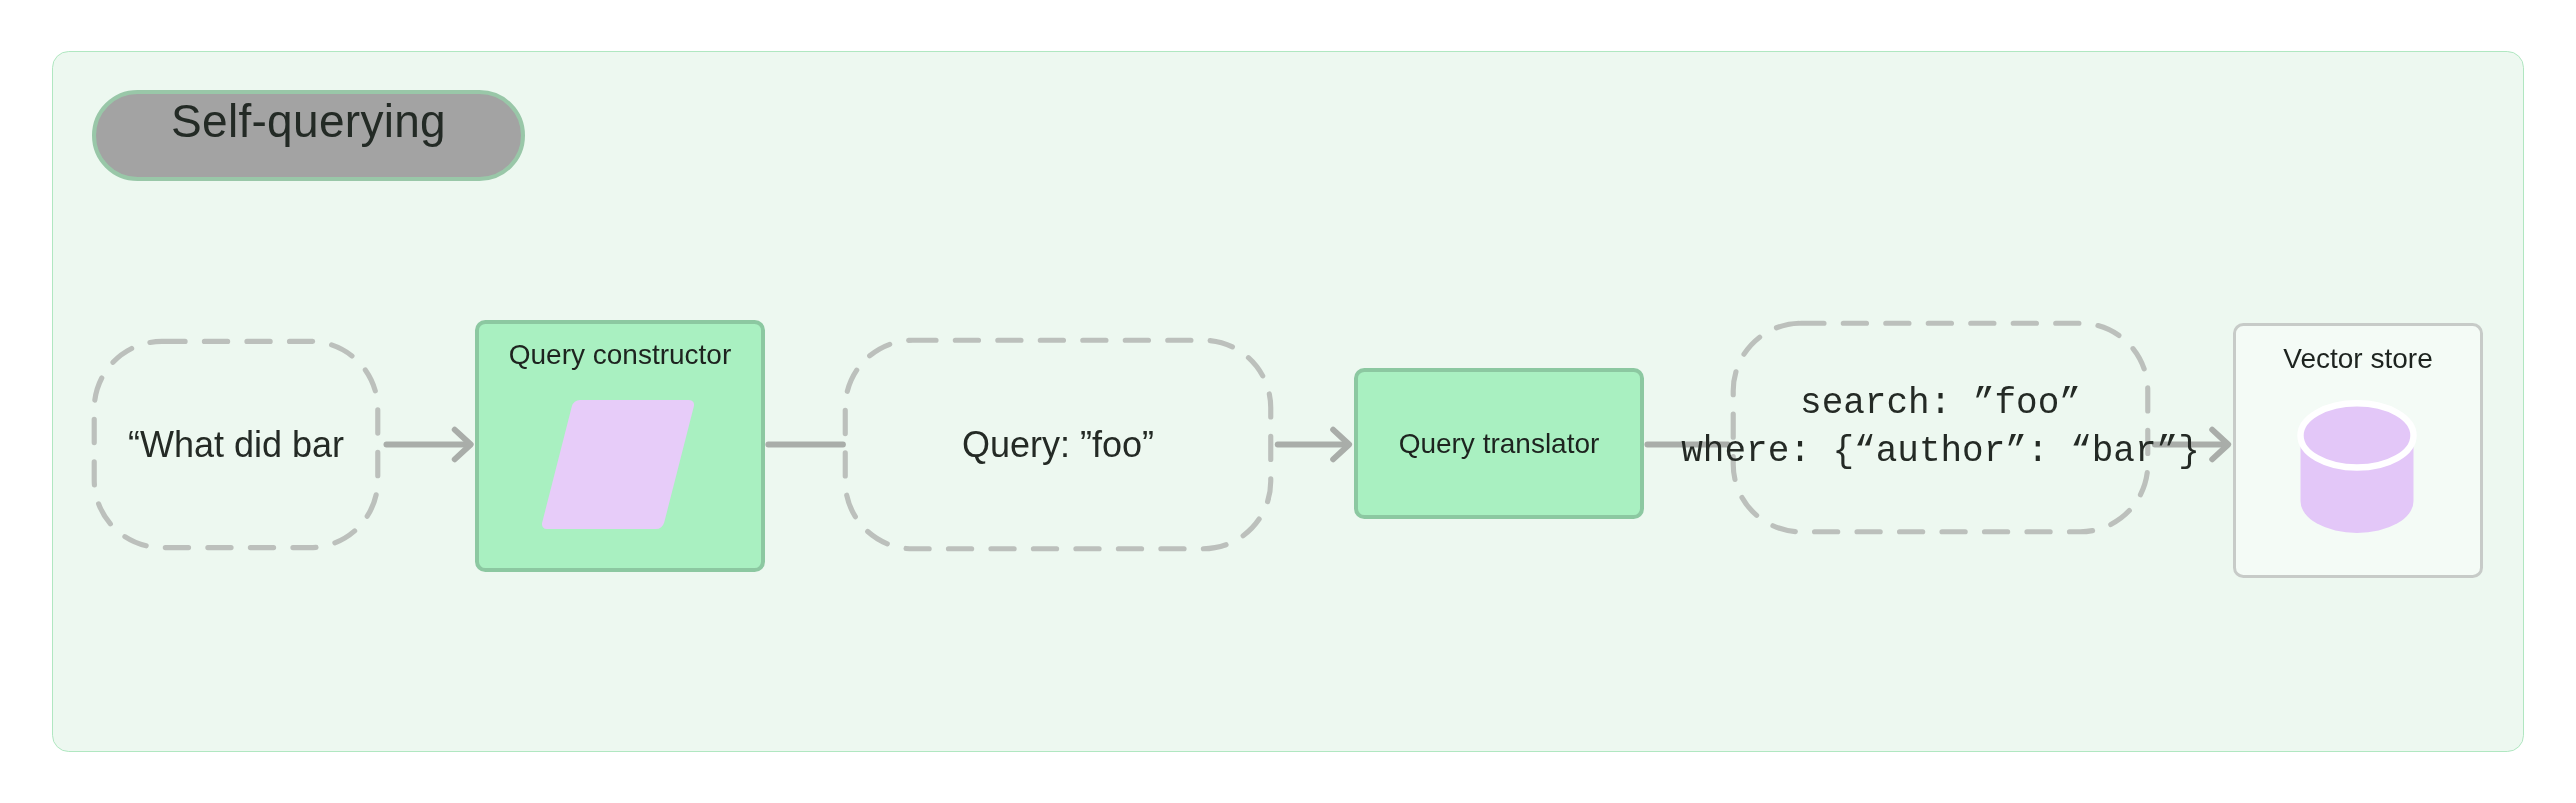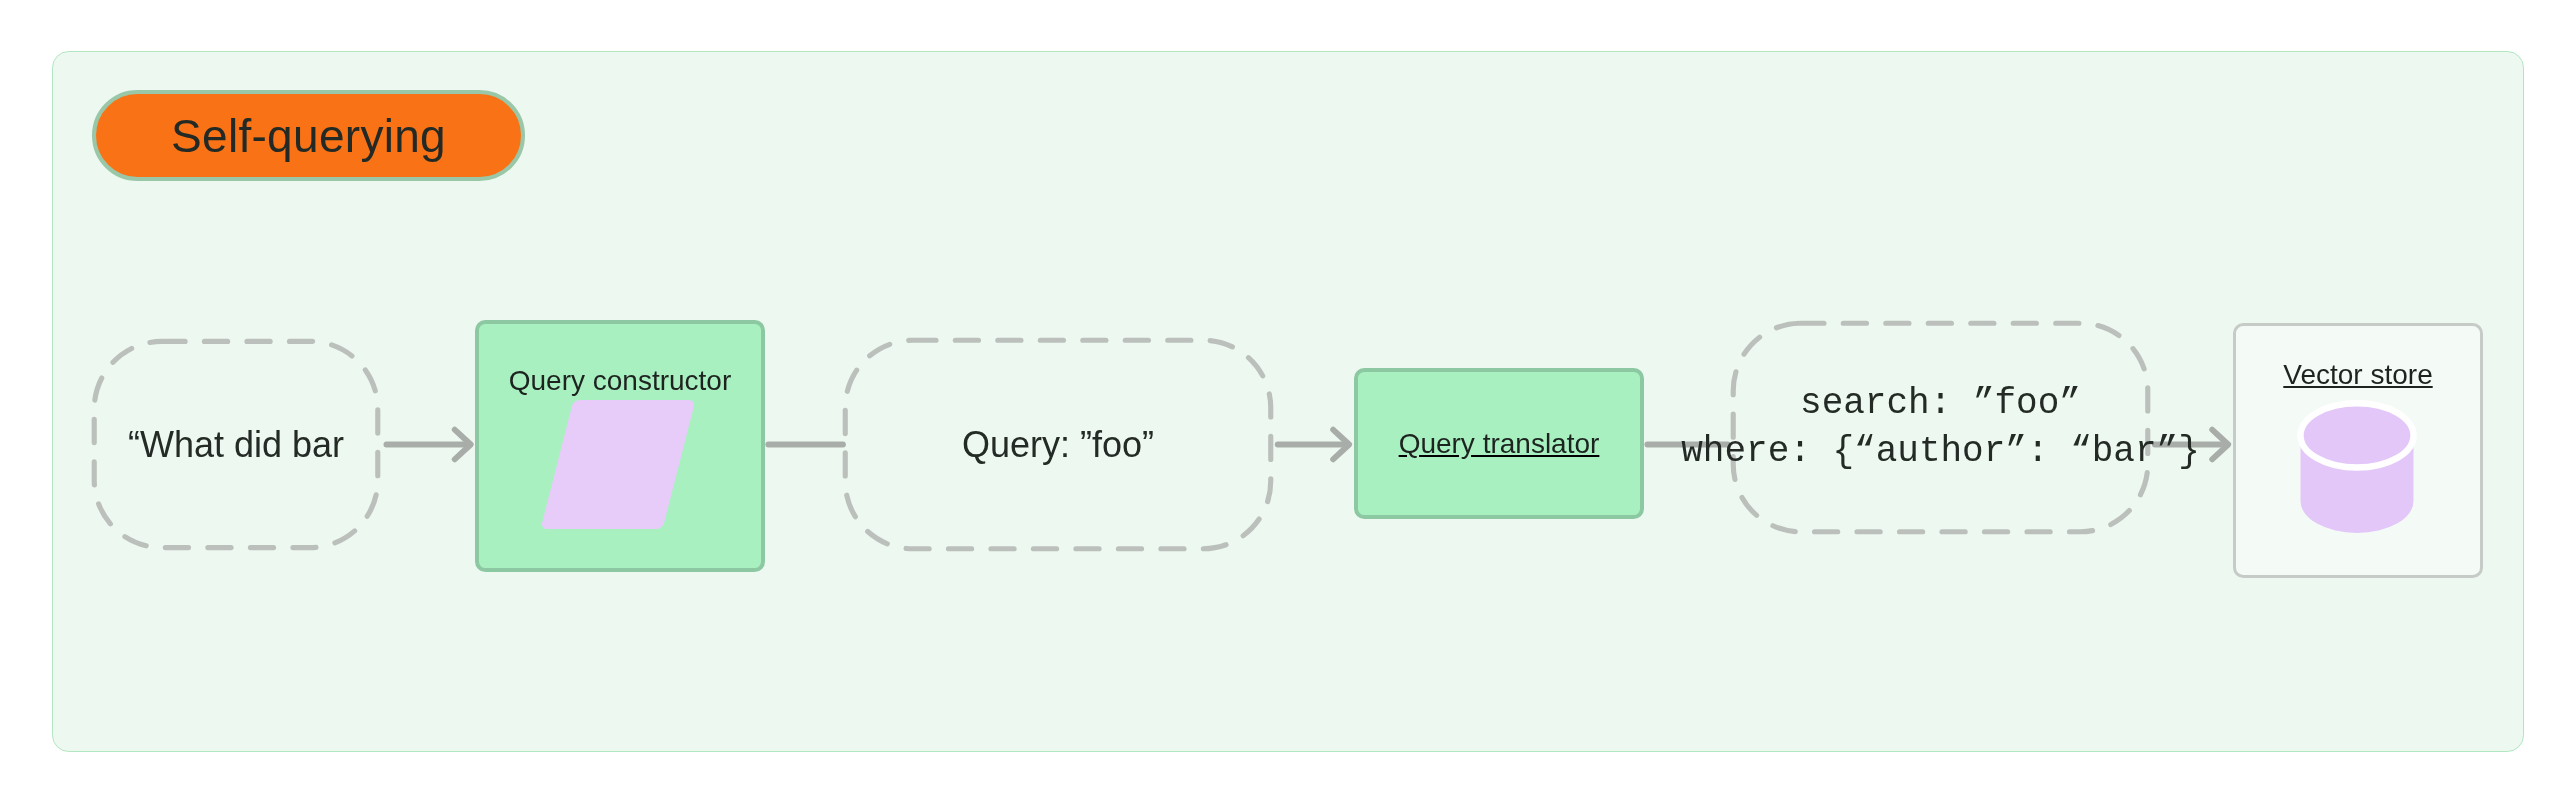--- a/index.html
+++ b/index.html
@@ -23,24 +23,24 @@
     border: 1.9px solid #b0e7c1;
     border-radius: 16.7px;
   }
 
   
   .badge {
     position: absolute;
     left: 92px; top: 90px;
     width: 433px; height: 91px;
     box-sizing: border-box;
-    background: #f97316;
+    background: #a3a3a3;
     border: 4.5px solid #99c7a8;
     border-radius: 46px;
-    display: flex; align-items: center; justify-content: center;
+    display: flex; justify-content: center;
     font-size: 46px; font-weight: 500; color: #232a25;
     letter-spacing: 0.3px;
   }
 
   
   .node-dashed { position: absolute; }
   .node-dashed svg.dash-border { position: absolute; left: 0; top: 0; }
   .node-text {
     position: absolute; inset: 0;
     display: flex; flex-direction: column;
@@ -56,21 +56,21 @@
     background: #a9f0c1;
     border: 4.5px solid #8cc8a1;
     border-radius: 10.3px;
   }
   .box-title {
     width: 100%;
     text-align: center;
     font-size: 28px; line-height: 33px; color: #1d231f;
     white-space: nowrap;
   }
-  .box-green .box-title { margin-top: 40px; }
+  .box-green .box-title { margin-top: 14px; }
   .box-center {
     display: flex; align-items: center; justify-content: center;
   }
   .box-center .box-title { margin-top: 0; }
 
   .parallelogram {
     position: absolute;
     left: 78px; top: 76px;
     width: 122px; height: 129px;
     background: #e7ccf9;
@@ -81,21 +81,21 @@
   
   .box-vector {
     position: absolute;
     left: 2233px; top: 323px;
     width: 250px; height: 255px;
     box-sizing: border-box;
     background: #f4fbf6;
     border: 3.9px solid #c7cbc8;
     border-radius: 10.3px;
   }
-  .box-vector .box-title { margin-top: 32px; text-decoration: underline; }
+  .box-vector .box-title { margin-top: 16px; }
   .cylinder { position: absolute; left: 60px; top: 72px; }
 
   .connectors { position: absolute; left: 0; top: 0; pointer-events: none; }
 </style>
 </head>
 <body>
 
 <div class="page">
 
   <div class="frame"></div>
@@ -141,21 +141,21 @@
 
   <div class="node-dashed" style="left:842px; top:337px; width:432px; height:215px;">
     <svg class="dash-border" width="432" height="215" viewBox="0 0 671 334">
       <rect x="5" y="5" width="661" height="324" rx="105" fill="none" stroke="#bcc0bc" stroke-width="8" stroke-dasharray="36 30" stroke-linecap="round"></rect>
     </svg>
     <div class="node-text">
       <div>Query: ”foo”</div>
     </div>
   </div>
 
-  <div class="box-green box-center" style="left:1354px; top:368px; width:290px; height:151px;text-decoration:underline;">
+  <div class="box-green box-center" style="left:1354px; top:368px; width:290px; height:151px;">
     <div class="box-title">Query translator</div>
   </div>
 
   <div class="node-dashed" style="left:1730px; top:320px; width:421px; height:215px;font-family:Liberation Mono, monospace;">
     <svg class="dash-border" width="421" height="215" viewBox="0 0 654 334">
       <rect x="5" y="5" width="644" height="324" rx="105" fill="none" stroke="#bcc0bc" stroke-width="8" stroke-dasharray="36 30" stroke-linecap="round"></rect>
     </svg>
     <div class="node-text">
       <div>search: ”foo”</div>
       <div>where: {“author”: “bar”}</div>

